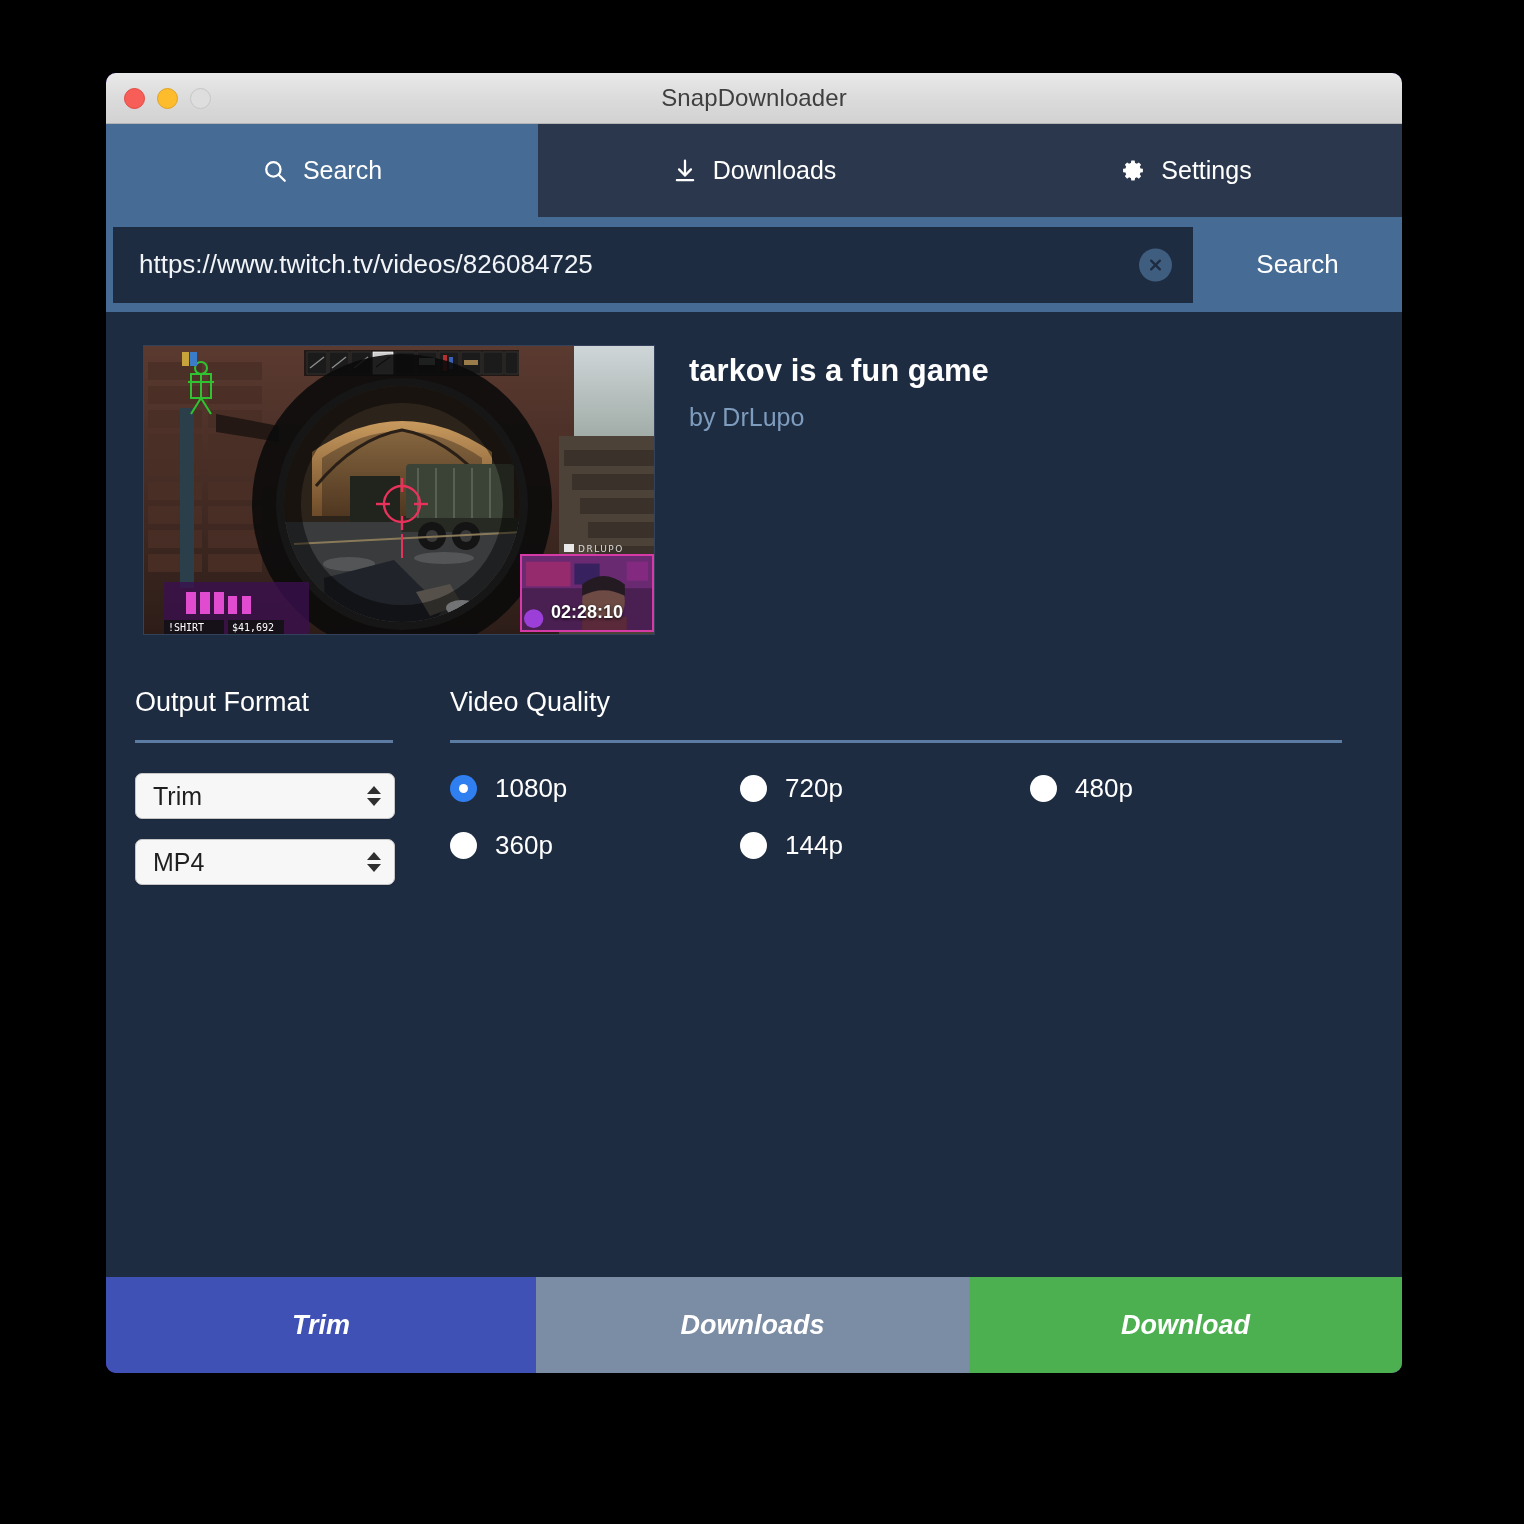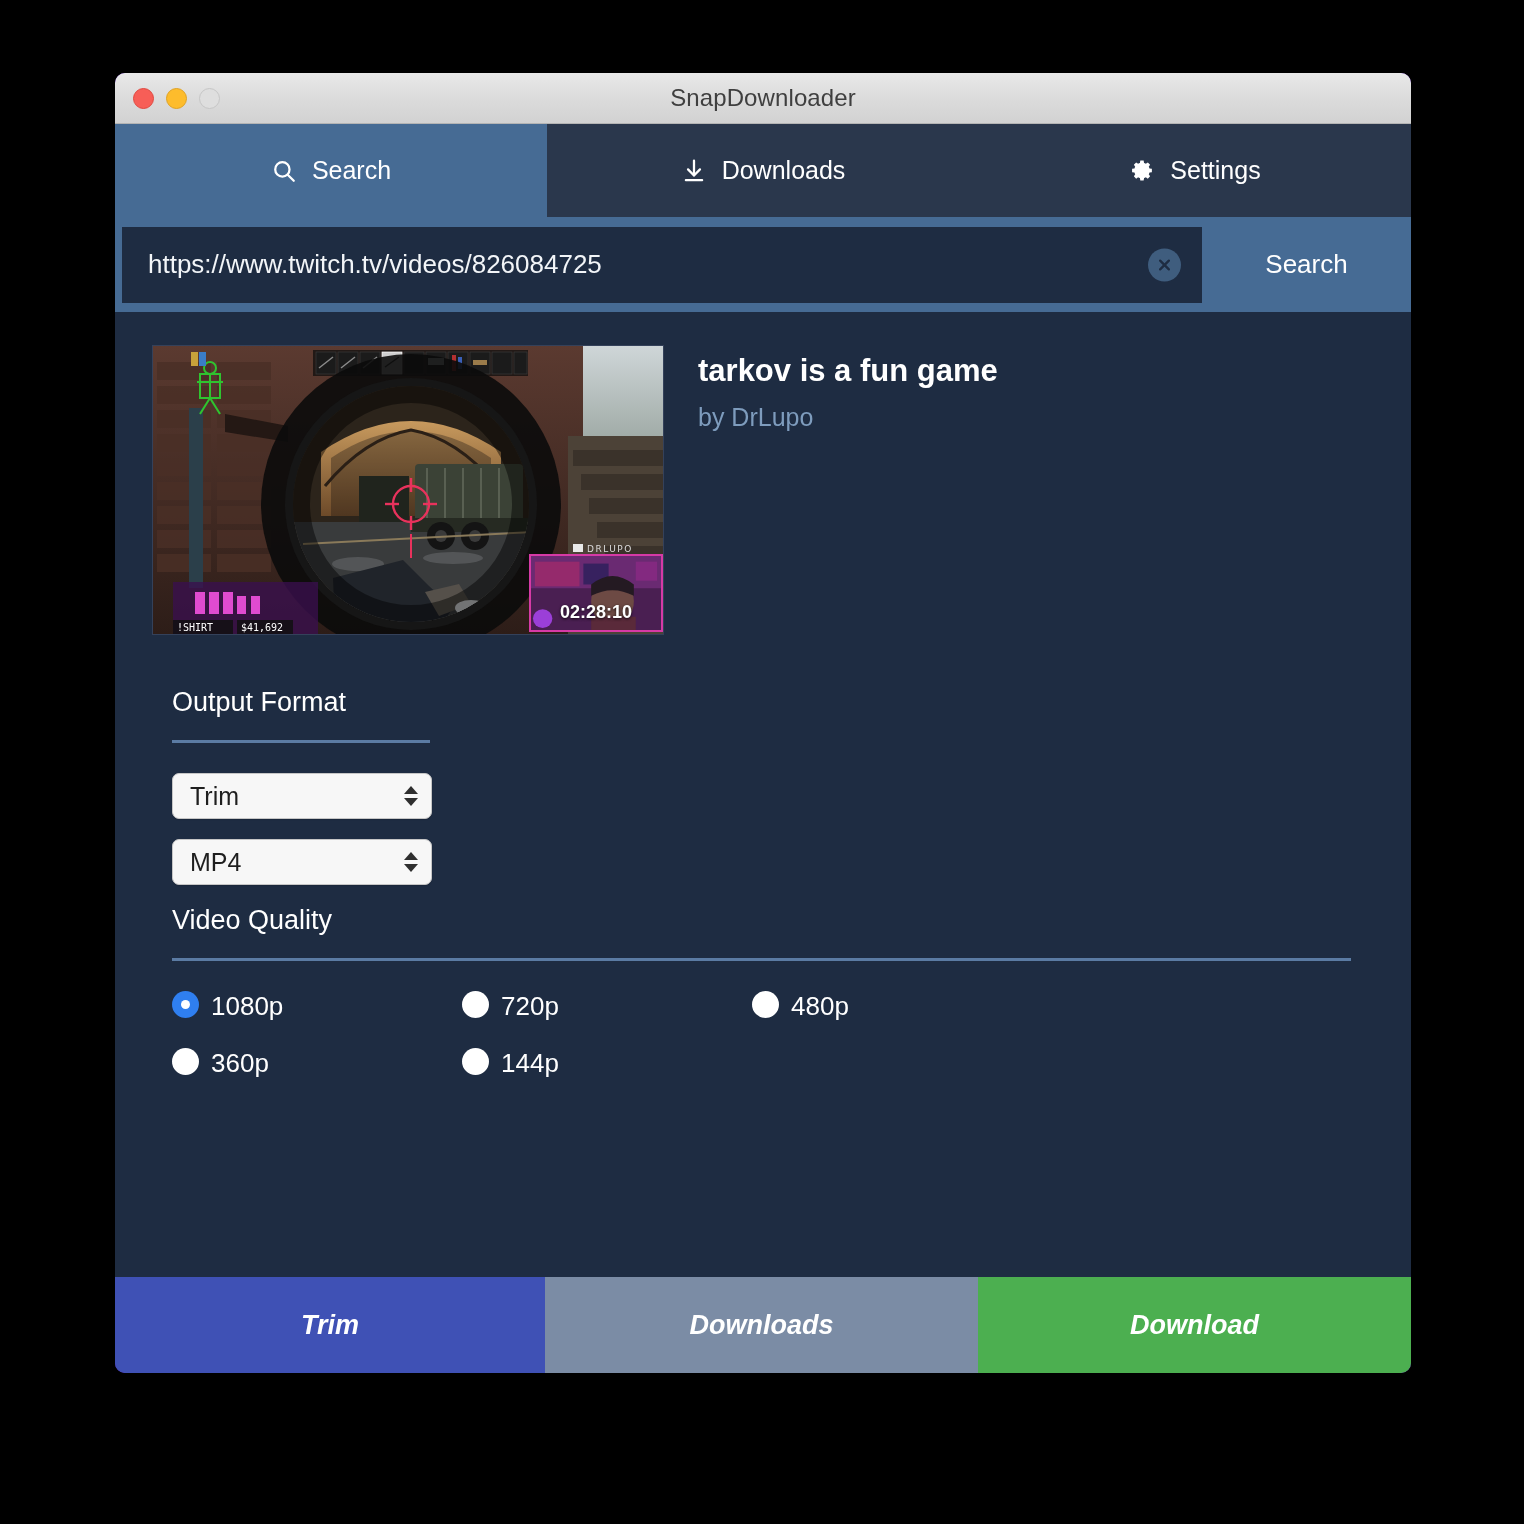--- a/index.html
+++ b/index.html
@@ -15,21 +15,21 @@
   #root {
     position: relative;
     width: 1524px;
     height: 1524px;
     background: #000000;
   }
 
   
   .window {
     position: absolute;
-    left: 115px;
+    left: 106px;
     top: 73px;
     width: 1296px;
     height: 1300px;
     border-radius: 10px;
     overflow: hidden;
     background: #6d28d9;
     box-shadow: 0 6px 26px rgba(0,0,0,0.55);
   }
 
   
@@ -200,22 +200,21 @@
   }
   .vauthor {
     color: #7e9cbd;
     font-size: 25px;
     margin: 0;
   }
 
   
   .options {
     display: flex;
-    padding: 52px 0 0 57px;
-    flex-direction: column;
+    padding: 52px 0 0 29px;
   }
   .panel-format { width: 315px; }
   .panel-quality { flex: 1; padding-right: 60px; }
   .sec-title {
     color: #ffffff;
     font-size: 27px;
     margin: 0 0 22px 0;
   }
   .sec-rule {
     height: 3px;
@@ -261,21 +260,22 @@
   .stepper i.down { border-top: 8px solid #2f2f2f; }
 
   
   .radiogrid {
     display: grid;
     grid-template-columns: 290px 290px 290px;
     row-gap: 26px;
   }
   .radio {
     display: flex;
-    gap: 12px;
+    align-items: center;
+    gap: 18px;
     cursor: pointer;
     user-select: none;
   }
   .dot {
     width: 27px;
     height: 27px;
     border-radius: 50%;
     background: #ffffff;
     flex: 0 0 auto;
     display: flex;

